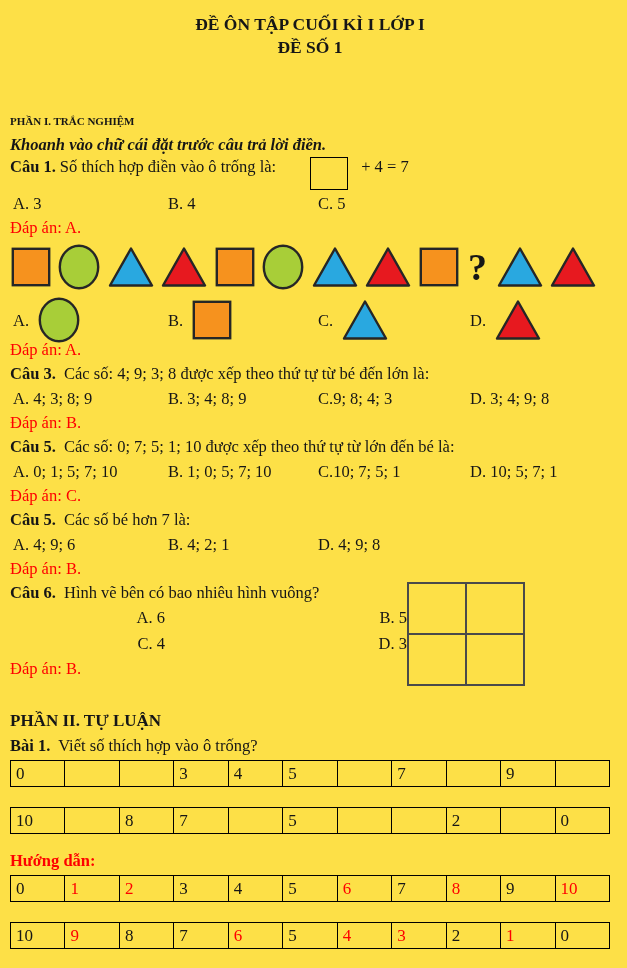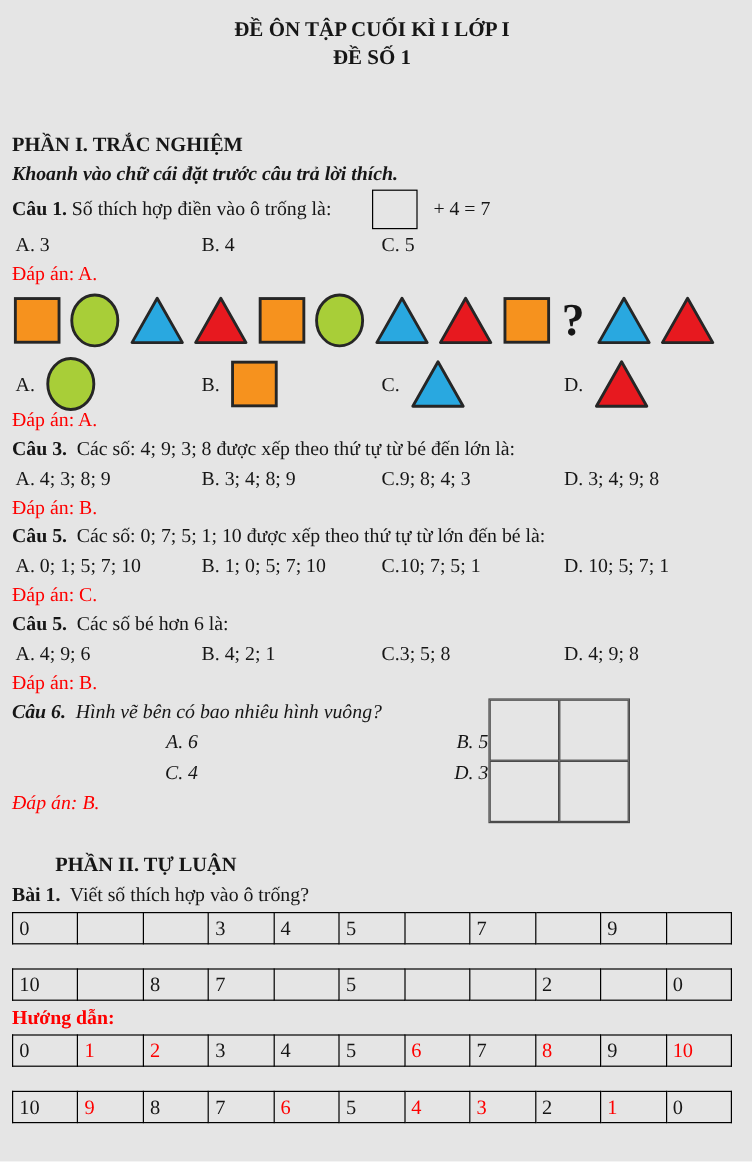--- a/index.html
+++ b/index.html
@@ -1,68 +1,68 @@
 <!DOCTYPE html>
 <html><head>
 <meta charset="utf-8">
 <style>
   html,body{margin:0;padding:0;background:#fff;}
   .page{
-    width:627px;height:968px;background:#e5e5e5;
+    width:627px;height:968px;background:#fde047;
     font-family:"Liberation Serif","DejaVu Serif",serif;
     font-size:16.5px;color:#161616;
     box-sizing:border-box;padding:13px 17px 12px 10px;
     overflow:hidden;position:relative;
   }
   .doc-title{text-align:center;font-weight:bold;font-size:17.5px;line-height:23px;}
-  .section-heading{margin-top:50px;font-weight:bold;font-size:17px;line-height:24px;}
+  .section-heading{margin-top:50px;font-weight:bold;font-size:11px;line-height:24px;}
   .instruction{font-weight:bold;font-style:italic;line-height:24px;}
   .line{line-height:24px;}
   .qlabel{font-weight:bold;margin-right:4px;}
   .answer-line{color:#fe0000;line-height:24px;}
   .answer-line.pullup{margin-top:-8px;}
   
-  .q1-stem{display:flex;align-items:center;height:34px;}
+  .q1-stem{display:flex;align-items:flex-start;height:34px;}
   .blank-box{display:inline-block;width:36px;height:31px;border:1.6px solid #000;margin-left:34px;margin-right:13px;}
   
   .opts4{display:grid;grid-template-columns:155px 150px 152px auto;padding-left:3px;line-height:25px;}
   
   .shape-seq{display:flex;justify-content:space-between;align-items:center;height:50px;width:585px;margin:2px 0 2px 1px;}
   .qmark{font-size:38px;font-weight:bold;line-height:40px;padding:0 2px;}
   .shape-opts{height:52px;align-items:center;}
   .shape-opt{display:flex;align-items:center;gap:9px;}
   .shape-opt .opt-shape{display:flex;align-items:center;}
   
   .q6-block{display:flex;}
-  .q6-left{flex:1;font-style:italic;}
+  .q6-left{flex:1;}
   .opts2{display:grid;grid-template-columns:155px auto;line-height:26px;text-align:right;}
   .grid-box{width:116px;height:102px;margin-right:85px;margin-top:1px;
     display:grid;grid-template-columns:1fr 1fr;grid-template-rows:1fr 1fr;
     border:1.4px solid #4a4a4a;}
   .grid-cell{border:0.8px solid #4a4a4a;}
   
-  .part2-heading{margin-top:22px;font-weight:bold;font-size:17px;line-height:26px;margin-left:36px;}
+  .part2-heading{margin-top:22px;font-weight:bold;font-size:17px;line-height:26px;}
   .ftable{border-collapse:collapse;table-layout:fixed;width:600px;margin-top:2px;}
   .ftable td{border:1.2px solid #000;height:25px;padding:0 0 0 5px;font-size:17px;vertical-align:middle;}
   .ftable.gap{margin-top:20px;}
-  .guide{color:#fe0000;font-weight:bold;line-height:24px;margin-top:2px;}
+  .guide{color:#fe0000;font-weight:bold;line-height:24px;margin-top:15px;}
   .red-text{color:#fe0000;}
 </style>
 </head>
 <body>
 
 <div class="page">
 
   <div class="doc-title">
     <div>ĐỀ ÔN TẬP CUỐI KÌ I LỚP I</div>
     <div>ĐỀ SỐ 1</div>
   </div>
 
   <div class="section-heading">PHẦN I. TRẮC NGHIỆM</div>
-  <div class="instruction">Khoanh vào chữ cái đặt trước câu trả lời thích.</div>
+  <div class="instruction">Khoanh vào chữ cái đặt trước câu trả lời điền.</div>
 
   <div class="q1-stem">
     <span class="qlabel">Câu 1.</span>
     <span>Số thích hợp điền vào ô trống là:</span>
     <span class="blank-box"></span>
     <span>+ 4 = 7</span>
   </div>
   <div class="opts4">
     <span>A. 3</span>
     <span>B. 4</span>
@@ -161,26 +161,25 @@
   <div class="opts4">
     <span>A. 0; 1; 5; 7; 10</span>
     <span>B. 1; 0; 5; 7; 10</span>
     <span>C.10; 7; 5; 1</span>
     <span>D. 10; 5; 7; 1</span>
   </div>
   <div class="answer-line">Đáp án: C.</div>
 
   <div class="line">
     <span class="qlabel">Câu 5.</span>
-    <span>Các số bé hơn 6 là:</span>
+    <span>Các số bé hơn 7 là:</span>
   </div>
   <div class="opts4">
     <span>A. 4; 9; 6</span>
     <span>B. 4; 2; 1</span>
-    <span>C.3; 5; 8</span>
     <span>D.  4; 9; 8</span>
   </div>
   <div class="answer-line">Đáp án: B.</div>
 
   <div class="q6-block">
     <div class="q6-left">
       <div class="line">
         <span class="qlabel">Câu 6.</span>
         <span>Hình vẽ bên có bao nhiêu hình vuông?</span>
       </div>

